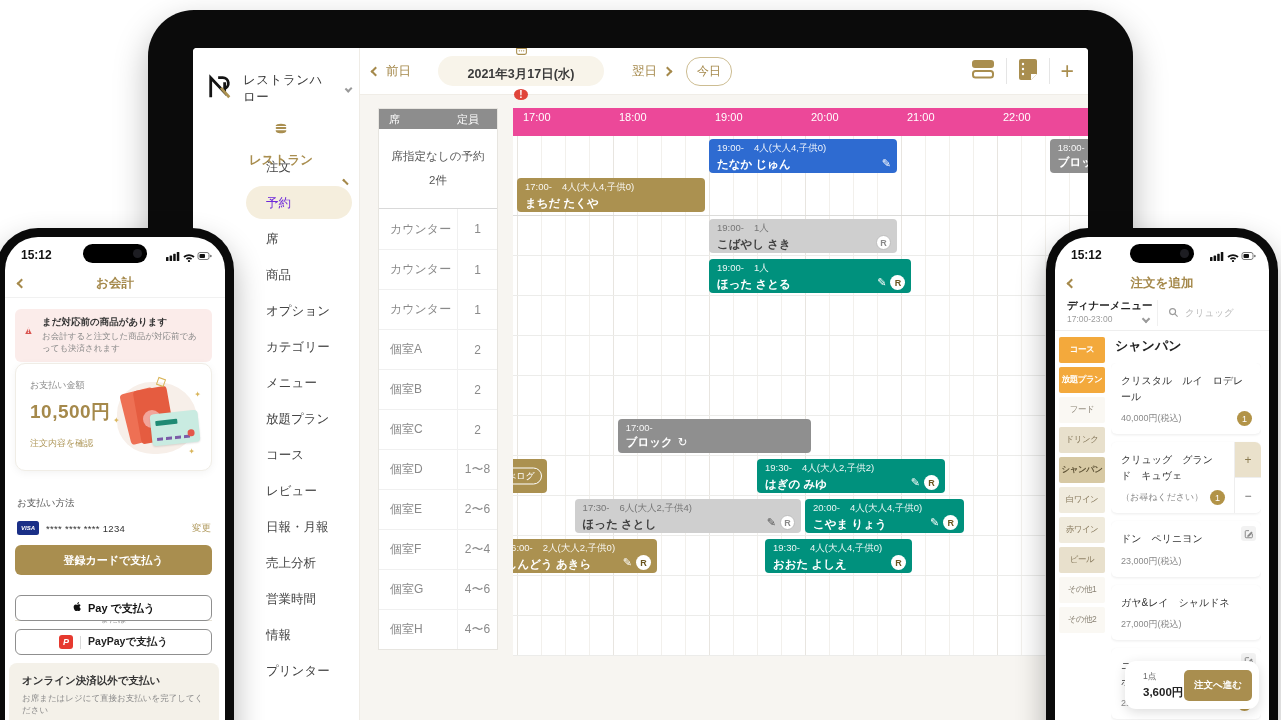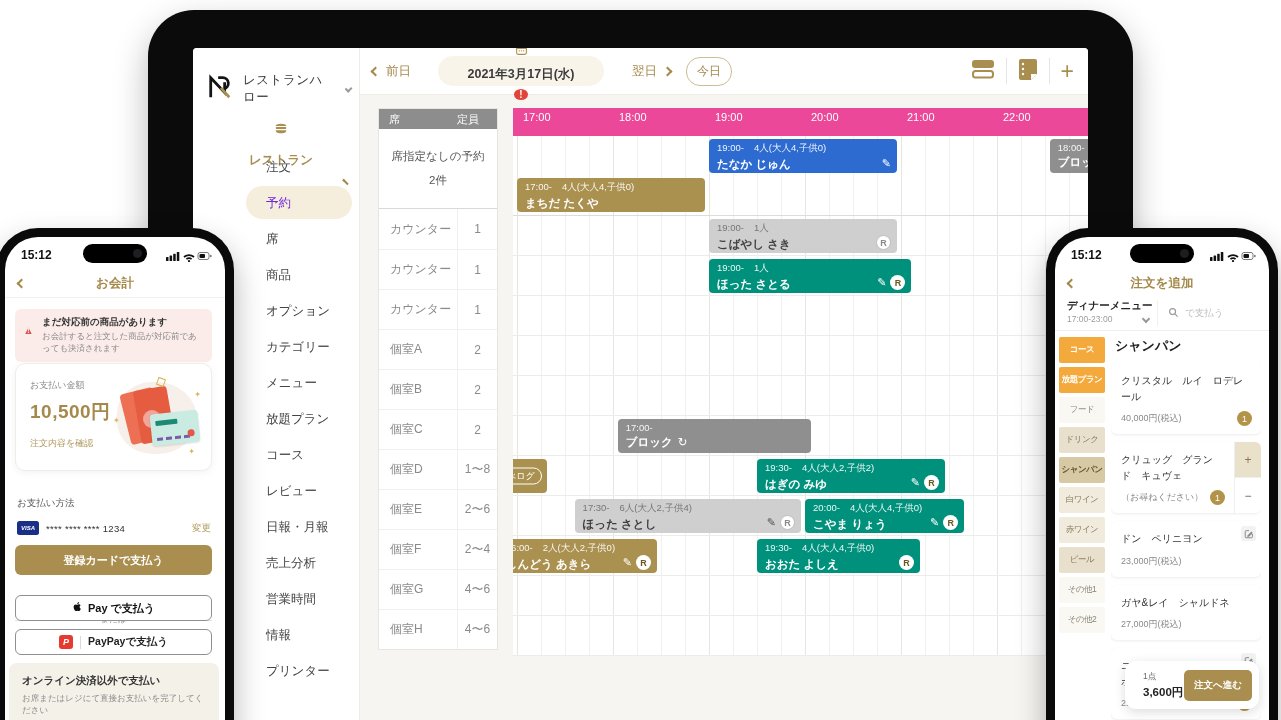--- a/index.html
+++ b/index.html
@@ -386,21 +386,21 @@
                 </div>
               </div>
               <div class="bar bar-gold" style="left: -15.2px; width: 159.2px; top: 403px;">
                 <div class="l1"><span class="bt">16:00-</span><span>2人(大人2,子供0)</span></div>
                 <div class="l2">しんどう あきら</div>
                 <div class="bicons">
                   <span class="b-edit">✎</span>
                   <span class="b-logo">R</span>
                 </div>
               </div>
-              <div class="bar bar-teal" style="left: 244px; width: 163px; top: 403px;">
+              <div class="bar bar-teal" style="left: 252px; width: 147px; top: 403px;">
                 <div class="l1"><span class="bt">19:30-</span><span>4人(大人4,子供0)</span></div>
                 <div class="l2">おおた よしえ</div>
                 <div class="bicons">
                   <span class="b-logo">R</span>
                 </div>
               </div>
             </div>
         </div>
       </div>
 
@@ -515,21 +515,21 @@
         <span class="menu-name">ディナーメニュー</span>
         <span class="menu-hours">17:00-23:00</span>
         <span class="menu-chev"><span class="chev d gray"></span></span>
         <span class="search-box">
           <span>
             <svg width="11" height="11" viewBox="0 0 24 24">
                 <circle cx="10" cy="10" r="6.5" fill="none" stroke="#9a9a9a" stroke-width="2.5"></circle>
                 <path d="M15 15l6 6" stroke="#9a9a9a" stroke-width="2.5"></path>
               </svg>
           </span>
-          <span>で支払う</span>
+          <span>クリュッグ</span>
         </span>
       </div>
 
       <div class="cat-col" id="cat-tabs">
           <div class="cat-tab tone-orange">コース</div>
           <div class="cat-tab tone-orange">放題プラン</div>
           <div class="cat-tab tone-light">フード</div>
           <div class="cat-tab tone-beige">ドリンク</div>
           <div class="cat-tab tone-selected">シャンパン</div>
           <div class="cat-tab tone-beige2">白ワイン</div>

